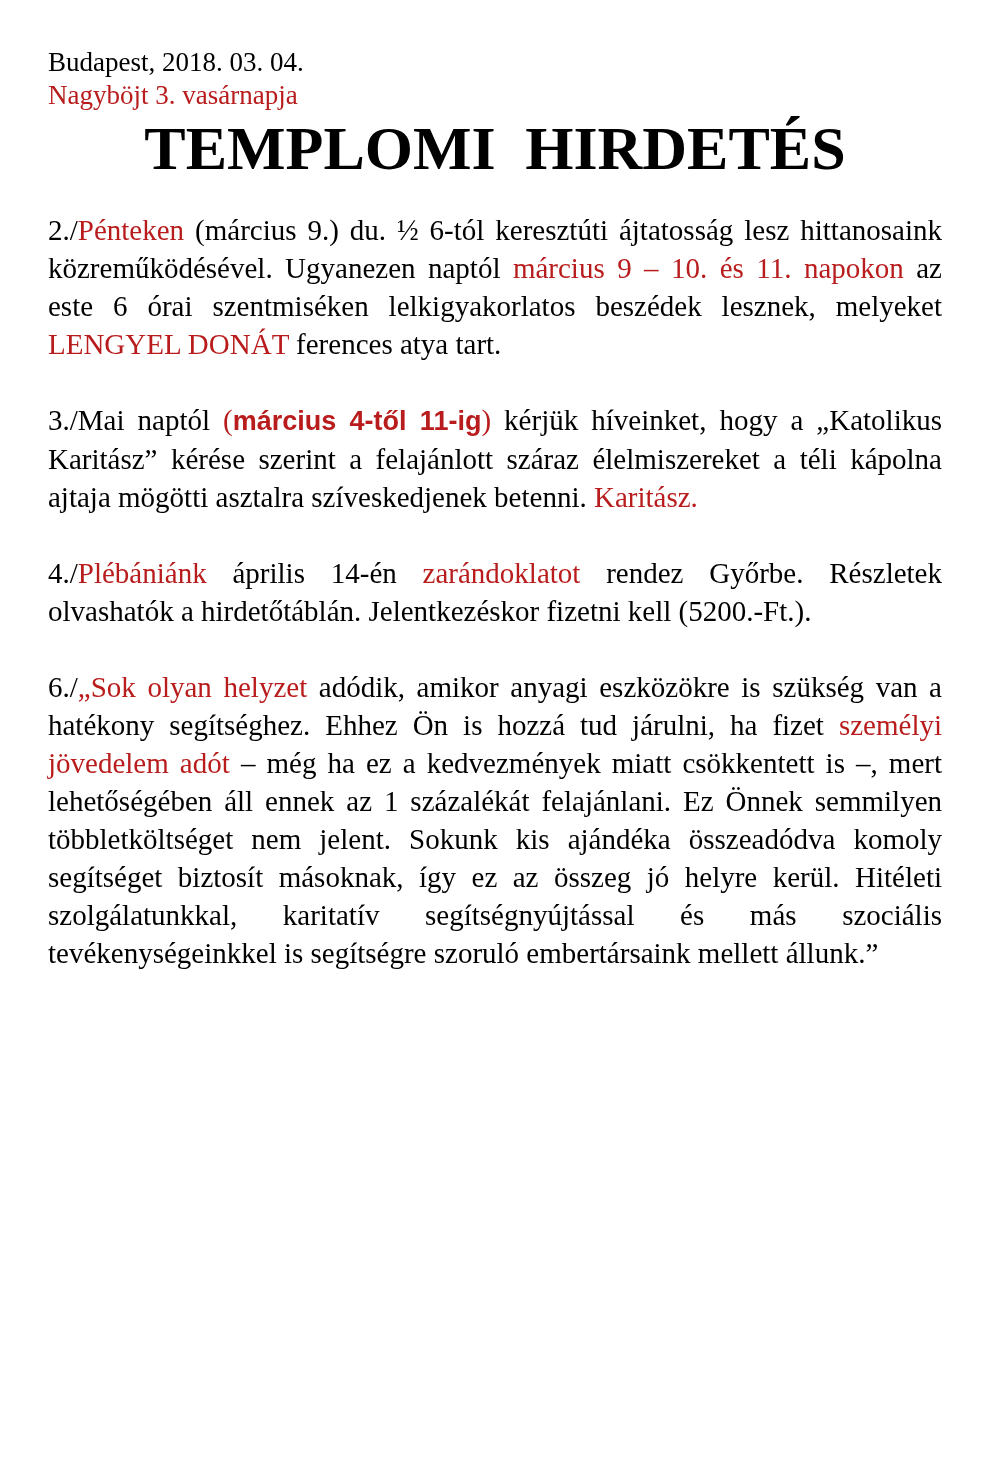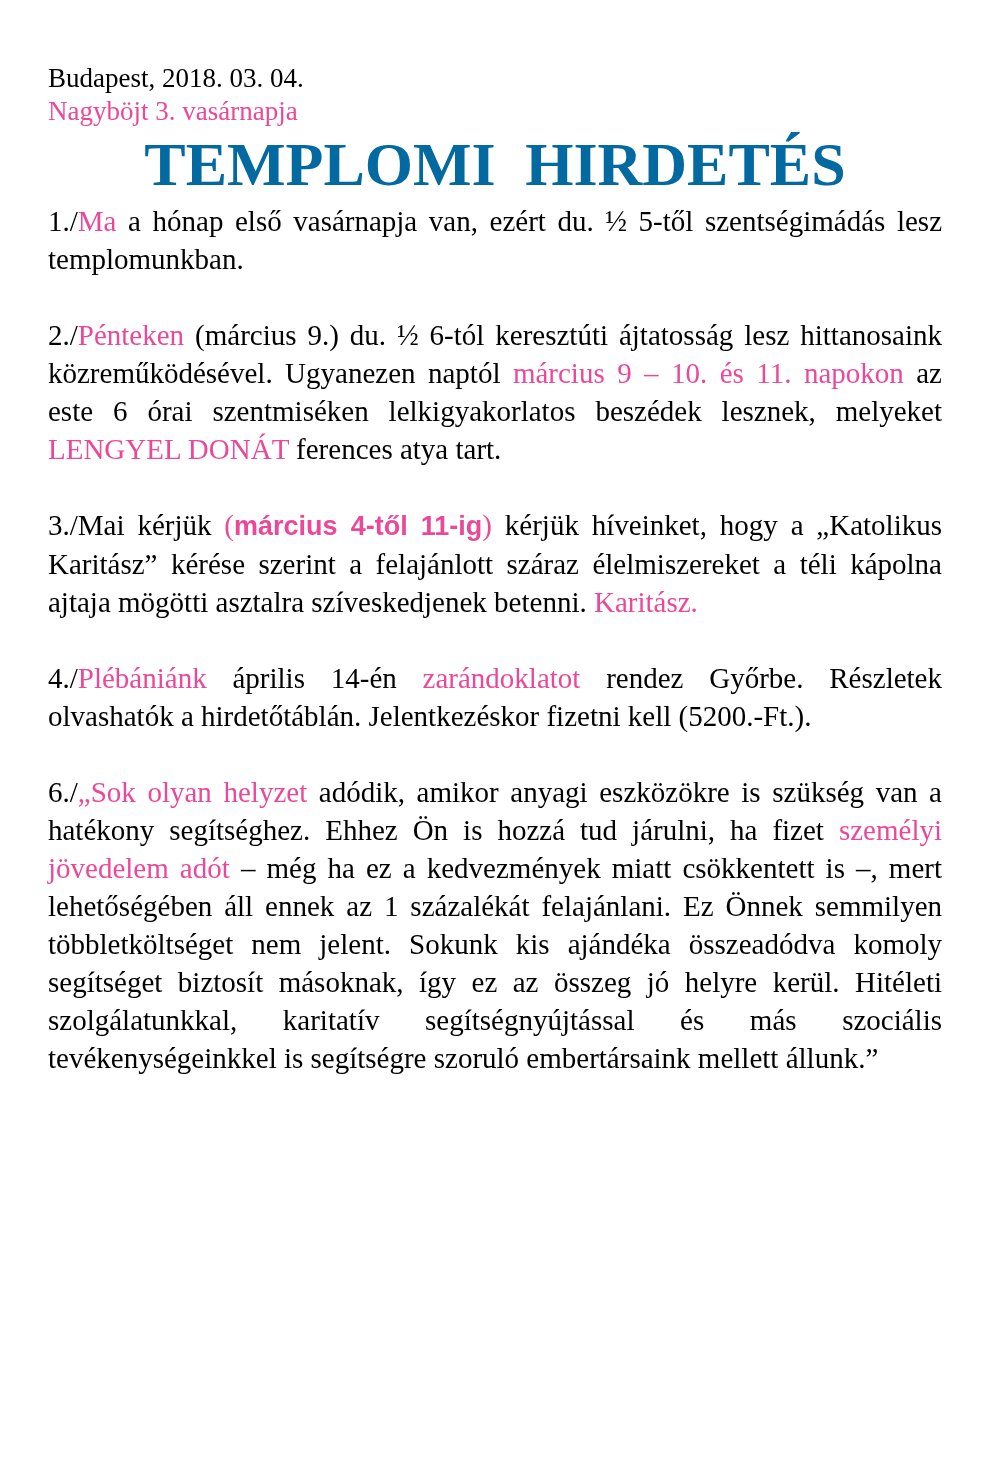--- a/index.html
+++ b/index.html
@@ -1,46 +1,45 @@
 <!DOCTYPE html>
 <html><head>
 <meta charset="utf-8">
 <style>
   html, body { margin: 0; padding: 0; background: #ffffff; }
   body {
     width: 996px; height: 1471px; overflow: hidden; position: relative;
     font-family: "Liberation Serif", serif; color: #000;
   }
-  .page { position: absolute; left: 48px; top: 62px; width: 894px; }
+  .page { position: absolute; left: 48px; top: 46px; width: 894px; }
   .hdr { font-size: 27px; line-height: 33px; }
-  .purple { color: #ec4899; }
+  .purple { color: #b91c1c; }
   .title {
-    font-size: 62px; font-weight: bold; color: #0369a1; text-align: center;
+    font-size: 62px; font-weight: bold; color: #000000; text-align: center;
     line-height: 68px; margin-top: 2px; margin-bottom: 4px; word-spacing: 14px;
     letter-spacing: 0px;
   }
   .para {
     font-size: 29px; line-height: 38px; text-align: justify;
     text-align-last: left; margin-bottom: 38px;
   }
   .sansbold { font-family: "Liberation Sans", sans-serif; font-weight: bold; font-size: 27px; margin-top: 48px; }
   .bold { font-weight: normal; }
 </style>
 </head>
 <body>
 
 <div class="page">
   <div class="hdr">Budapest, 2018. 03. 04.</div>
   <div class="hdr purple">Nagyböjt 3. vasárnapja</div>
 
   <div class="title">TEMPLOMI  HIRDETÉS</div>
 
-  <p class="para" style="margin-top:0"><span>1./</span><span class="purple">Ma</span><span> a hónap első vasárnapja van, ezért du. ½ 5-től szentségimádás lesz templomunkban.</span></p>
 
   <p class="para"><span>2./</span><span class="purple">Pénteken</span><span> (március 9.) du. ½ 6-tól keresztúti ájtatosság lesz hittanosaink közreműködésével. Ugyanezen naptól </span><span class="purple">március 9 – 10. és 11. napokon</span><span> az este 6 órai szentmiséken lelkigyakorlatos beszédek lesznek, melyeket </span><span class="purple bold">LENGYEL DONÁT</span><span> ferences atya tart.</span></p>
 
-  <p class="para"><span>3./</span><span>Mai kérjük </span><span class="purple">(</span><span class="purple sansbold">március 4-től 11-ig</span><span class="purple">)</span><span> kérjük híveinket, hogy a „Katolikus Karitász” kérése szerint a felajánlott száraz élelmiszereket a téli kápolna ajtaja mögötti asztalra szíveskedjenek betenni. </span><span class="purple">Karitász.</span></p>
+  <p class="para"><span>3./</span><span>Mai naptól </span><span class="purple">(</span><span class="purple sansbold">március 4-től 11-ig</span><span class="purple">)</span><span> kérjük híveinket, hogy a „Katolikus Karitász” kérése szerint a felajánlott száraz élelmiszereket a téli kápolna ajtaja mögötti asztalra szíveskedjenek betenni. </span><span class="purple">Karitász.</span></p>
 
   <p class="para"><span>4./</span><span class="purple">Plébániánk</span><span> április 14-én </span><span class="purple">zarándoklatot</span><span> rendez Győrbe. Részletek olvashatók a hirdetőtáblán. Jelentkezéskor fizetni kell (5200.-Ft.).</span></p>
 
 
   <p class="para"><span>6./</span><span class="purple">„Sok olyan helyzet</span><span> adódik, amikor anyagi eszközökre is szükség van a hatékony segítséghez. Ehhez Ön is hozzá tud járulni, ha fizet </span><span class="purple">személyi jövedelem adót</span><span> – még ha ez a kedvezmények miatt csökkentett is –, mert lehetőségében áll ennek az 1 százalékát felajánlani. Ez Önnek semmilyen </span><span class="bold">többletköltséget nem jelent</span><span>. Sokunk kis ajándéka összeadódva komoly segítséget biztosít másoknak, így ez az összeg jó helyre kerül. Hitéleti szolgálatunkkal, karitatív segítségnyújtással és más szociális tevékenységeinkkel is segítségre szoruló embertársaink mellett állunk.”</span></p>
 </div>
 
 </body></html>

